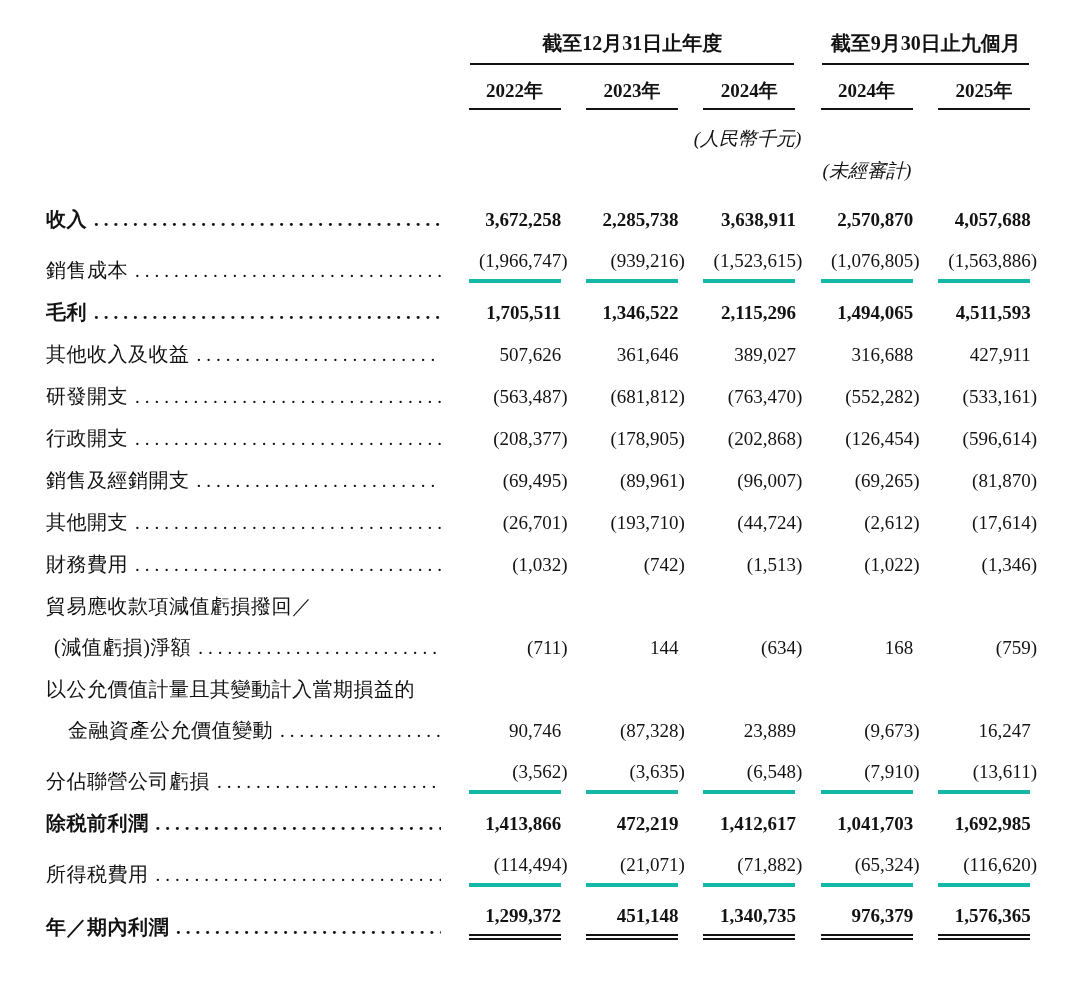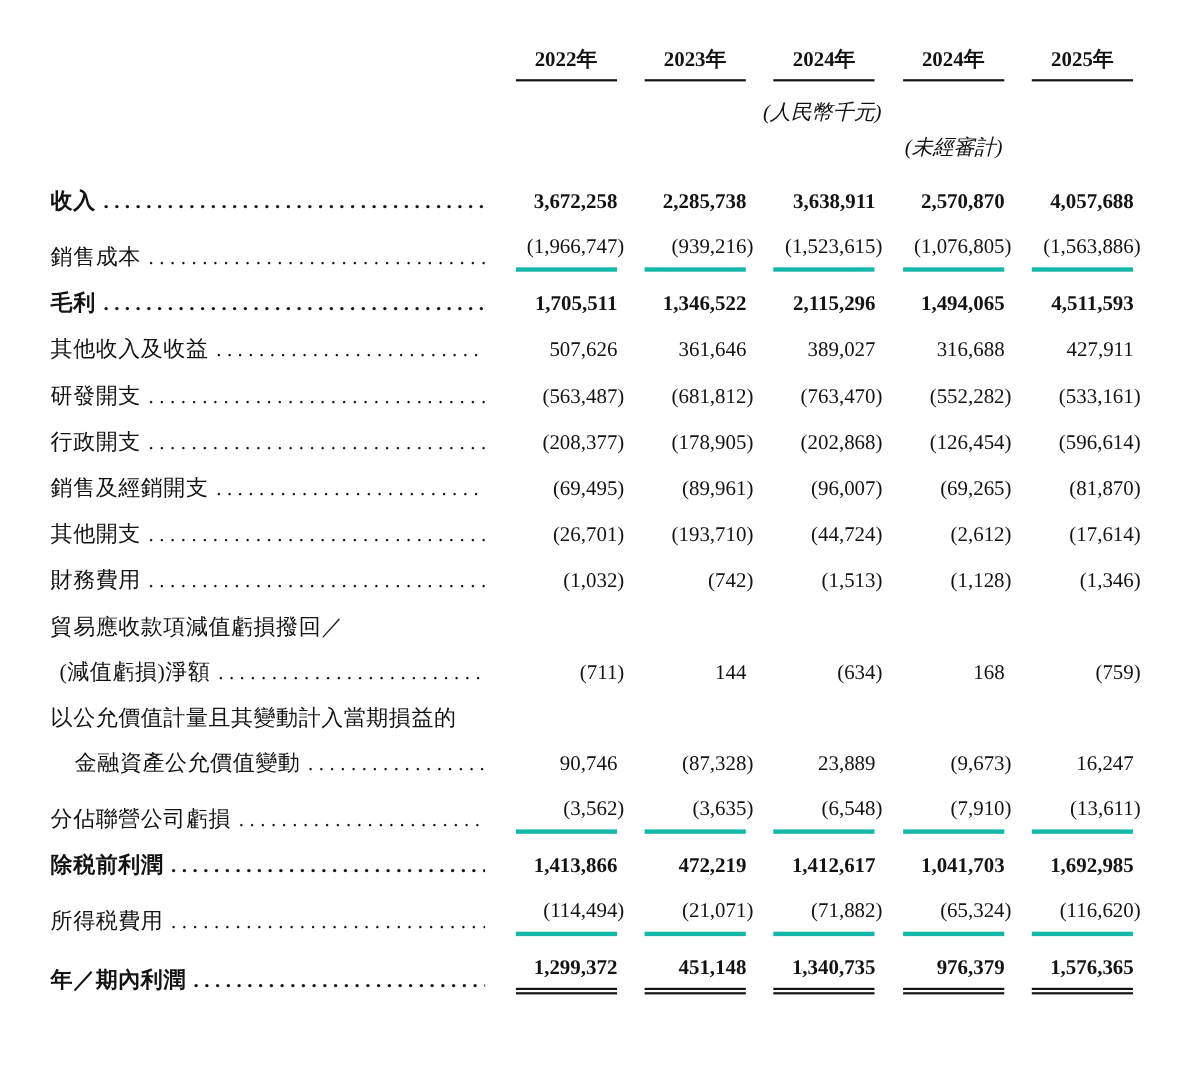--- a/index.html
+++ b/index.html
@@ -47,20 +47,29 @@
   <table class="fin">
     <colgroup>
       <col class="c-label">
         <col class="c-val">
         <col class="c-val">
         <col class="c-val">
         <col class="c-val">
         <col class="c-val">
     </colgroup>
     <thead>
+      <tr>
+        <td></td>
+        <td colspan="3">
+          <div class="grp">截至12月31日止年度</div>
+        </td>
+        <td colspan="2">
+          <div class="grp">截至9月30日止九個月</div>
+        </td>
+      </tr>
       <tr class="years">
         <td></td>
       <td class="vcell"><div class="vbox ybox">2022年</div></td>
           <td class="vcell"><div class="vbox ybox">2023年</div></td>
           <td class="vcell"><div class="vbox ybox">2024年</div></td>
           <td class="vcell"><div class="vbox ybox">2024年</div></td>
           <td class="vcell"><div class="vbox ybox">2025年</div></td>
         </tr>
       <tr>
         <td colspan="3"></td>
@@ -186,21 +195,21 @@
         <tr>
           <td class="labcell">
             <div class="lab-line">
               <span class="lab-txt">財務費用</span>
               <span class="leader">..........................................................................................</span>
             </div>
           </td>
           <td class="vcell"><div class="vbox"><span class="shift"><span class="vnum">(1,032)</span></span></div></td>
           <td class="vcell"><div class="vbox"><span class="shift"><span class="vnum">(742)</span></span></div></td>
           <td class="vcell"><div class="vbox"><span class="shift"><span class="vnum">(1,513)</span></span></div></td>
-          <td class="vcell"><div class="vbox"><span class="shift"><span class="vnum">(1,128)</span></span></div></td>
+          <td class="vcell"><div class="vbox"><span class="shift"><span class="vnum">(1,022)</span></span></div></td>
           <td class="vcell"><div class="vbox"><span class="shift"><span class="vnum">(1,346)</span></span></div></td>
         </tr>
         <tr>
           <td class="labcell">
             <div class="lab-line">
               <span class="lab-txt">貿易應收款項減值虧損撥回／</span>
             </div>
             <div class="lab-line ind1">
               <span class="lab-txt">(減值虧損)淨額</span>
               <span class="leader">..........................................................................................</span>

